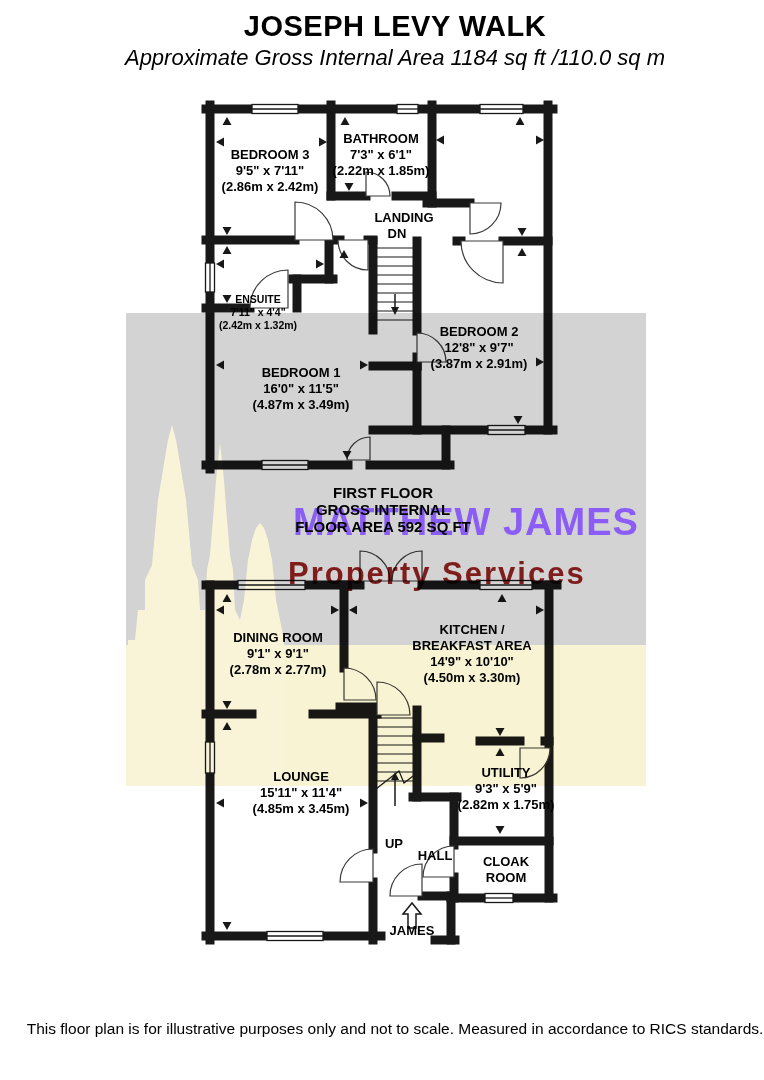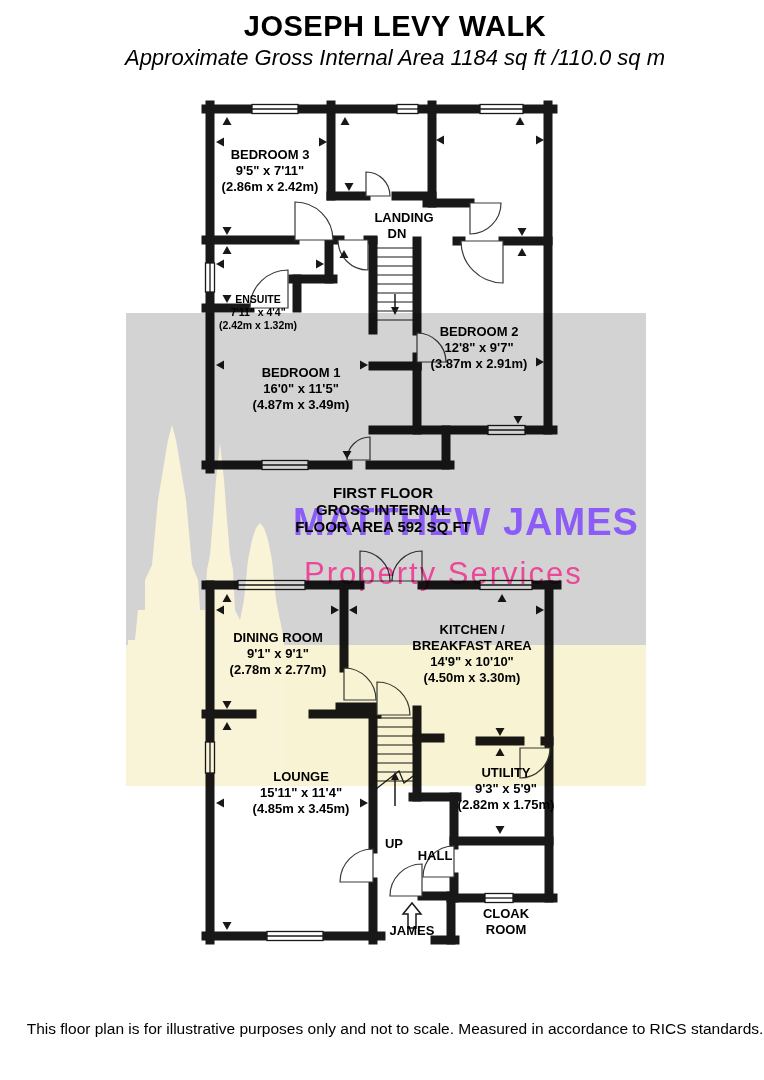--- a/index.html
+++ b/index.html
@@ -15,22 +15,22 @@
   .caption{position:absolute;z-index:2;text-align:center;font-weight:bold;
            font-size:15px;line-height:17px;white-space:nowrap;transform:translateX(-50%);}
   .footer{position:absolute;left:0;right:0;top:1018px;z-index:2;text-align:center;
           font-size:15.5px;line-height:21.5px;}
   .watermark{position:absolute;inset:0;z-index:3;mix-blend-mode:multiply;pointer-events:none;}
   .wm-gray{position:absolute;left:126px;top:313px;width:520px;height:332px;background:#d3d3d3;}
   .wm-yellow{position:absolute;left:126px;top:645px;width:520px;height:141px;background:#f8f3d2;}
   .wm-cathedral{position:absolute;left:126px;top:420px;}
   .wm-title{position:absolute;left:293px;top:501px;font-size:38px;font-weight:bold;
             color:#8b5cf6;letter-spacing:1px;white-space:nowrap;}
-  .wm-sub{position:absolute;left:304px;top:556px;font-size:31px;font-weight:normal;
-          color:#ec4899;letter-spacing:2px;white-space:nowrap;}
+  .wm-sub{position:absolute;left:288px;top:556px;font-size:31px;font-weight:bold;
+          color:#7f1d1d;letter-spacing:2px;white-space:nowrap;}
 </style>
 </head>
 <body>
 
 <div class="page">
 
   <div class="hdr hdr-title">JOSEPH LEVY WALK</div>
   <div class="hdr hdr-sub">Approximate Gross Internal Area 1184 sq ft /110.0 sq m</div>
 
   <svg class="plan-svg" width="764" height="1080" viewBox="0 0 764 1080">
@@ -226,20 +226,25 @@
       <polygon points="500,834 495.5,826 504.5,826"></polygon>
       <polygon points="227,930 222.5,922 231.5,922"></polygon>
     </g>
   </svg>
 
   <div class="room-label" style="left:270px;top:147px">
     <div>BEDROOM 3</div>
     <div>9'5" x 7'11"</div>
     <div>(2.86m x 2.42m)</div>
   </div>
+  <div class="room-label" style="left:381px;top:131px">
+    <div>BATHROOM</div>
+    <div>7'3" x 6'1"</div>
+    <div>(2.22m x 1.85m)</div>
+  </div>
   <div class="room-label" style="left:404px;top:210px">
     <div>LANDING</div>
   </div>
   <div class="room-label" style="left:397px;top:226px">
     <div>DN</div>
   </div>
   <div class="room-label small" style="left:258px;top:249px">
     <div>ENSUITE</div>
     <div>7'11" x 4'4"</div>
     <div>(2.42m x 1.32m)</div>
@@ -281,21 +286,21 @@
     <div>LOUNGE</div>
     <div>15'11" x 11'4"</div>
     <div>(4.85m x 3.45m)</div>
   </div>
   <div class="room-label" style="left:394px;top:836px">
     <div>UP</div>
   </div>
   <div class="room-label" style="left:435px;top:848px">
     <div>HALL</div>
   </div>
-  <div class="room-label" style="left:506px;top:906px">
+  <div class="room-label" style="left:506px;top:854px">
     <div>CLOAK</div>
     <div>ROOM</div>
   </div>
   <div class="room-label" style="left:412px;top:923px">
     <div>JAMES</div>
   </div>
 
 
   <div class="footer">
     <div>This floor plan is for illustrative purposes only and not to scale. Measured in accordance to RICS standards.</div>

